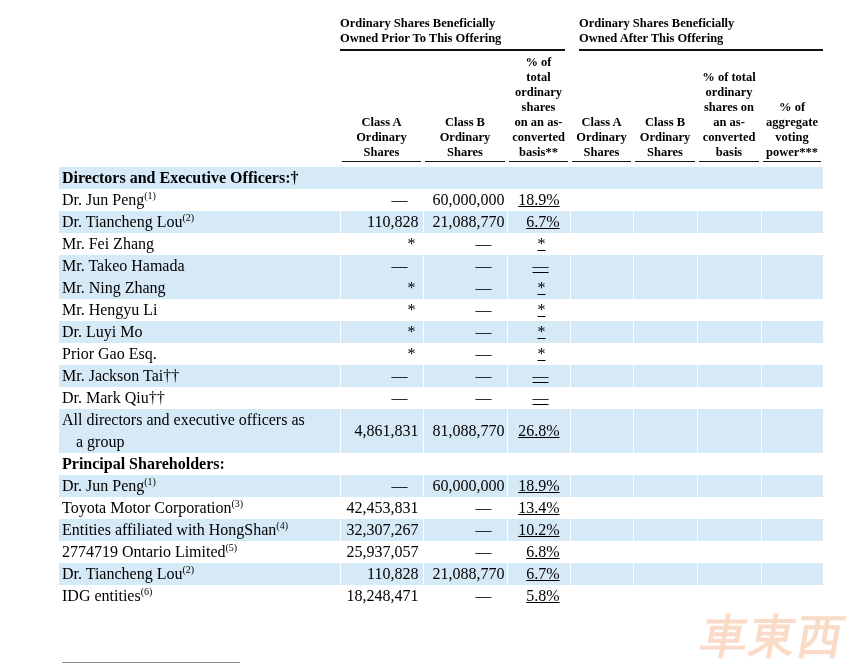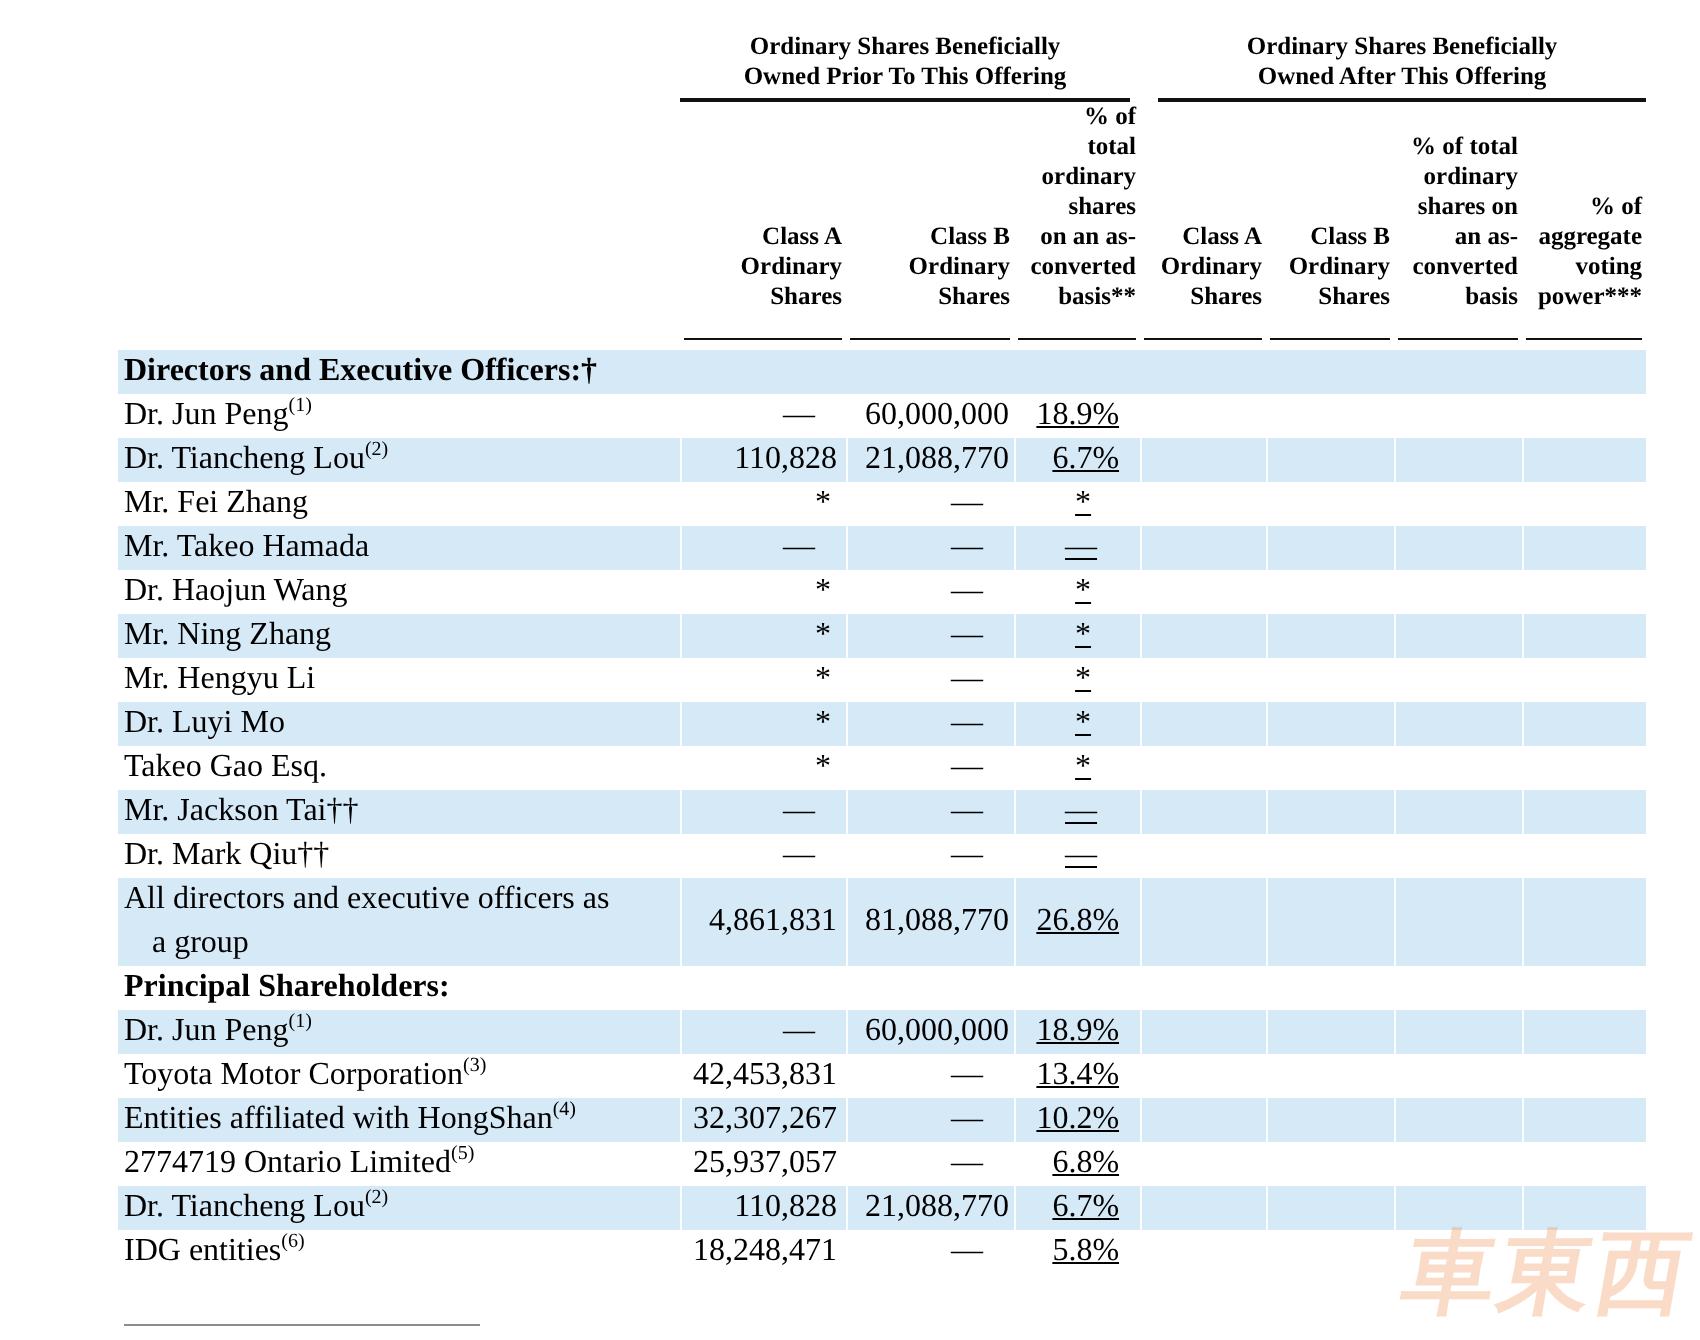--- a/index.html
+++ b/index.html
@@ -8,29 +8,29 @@
     font-family:"Liberation Serif", serif; color:#000; overflow:hidden;
   }
   table.sh-table {
     position:absolute; left:59px; top:16px; width:764px;
     border-collapse:collapse; table-layout:fixed;
   }
   
   thead th { padding:0; font-weight:bold; vertical-align:bottom; }
   .group-row th { font-size:12.5px; }
   .group-row .gu {
-    white-space:pre-line; text-align:center; line-height:1.22;
+    white-space:pre-line; text-align:left; line-height:1.22;
     border-bottom:2.5px solid #111; padding-bottom:2px;
   }
   .gu.prior { margin-right:5px; }
   .gu.after { margin-left:9px; }
   .col-row th { height:111px; font-size:12.5px; }
   .col-row .cu {
-    white-space:pre-line; text-align:right; line-height:1.2;
-    border-bottom:1.8px solid #111; padding-bottom:13px; margin:0 2px;
+    white-space:pre-line; text-align:center; line-height:1.2;
+    border-bottom:1.8px solid #111; padding-bottom:1px; margin:0 2px;
   }
   tr.spacer th { height:5px; border:none; }
   
   tbody td { padding:0; height:22px; line-height:22px; font-size:16px; }
   tr.shade { background:#d6e9f7; }
   td.name { text-align:left; padding-left:3px; white-space:nowrap; overflow:visible; }
   td.section-name { font-weight:bold; }
   td.name .name2 { padding-left:14px; line-height:22px; }
   td.name sup { font-size:10px; line-height:0; vertical-align:super; letter-spacing:0; }
   td.num { text-align:right; white-space:nowrap; border-left:1px solid rgba(255,255,255,0.9); }
@@ -173,30 +173,20 @@
         <tr class="shade">
           <td class="name"><span>Mr. Takeo Hamada</span></td>
           <td class="num c0 dash">—</td>
           <td class="num c1 dash">—</td>
           <td class="num c2 dash">—</td>
           <td class="num c3"></td>
           <td class="num c4"></td>
           <td class="num c5"></td>
           <td class="num c6"></td>
         </tr>
-        <tr>
-          <td class="name"><span>Dr. Haojun Wang</span></td>
-          <td class="num c0 star">*</td>
-          <td class="num c1 dash">—</td>
-          <td class="num c2 star">*</td>
-          <td class="num c3"></td>
-          <td class="num c4"></td>
-          <td class="num c5"></td>
-          <td class="num c6"></td>
-        </tr>
         <tr class="shade">
           <td class="name"><span>Mr. Ning Zhang</span></td>
           <td class="num c0 star">*</td>
           <td class="num c1 dash">—</td>
           <td class="num c2 star">*</td>
           <td class="num c3"></td>
           <td class="num c4"></td>
           <td class="num c5"></td>
           <td class="num c6"></td>
         </tr>
@@ -214,21 +204,21 @@
           <td class="name"><span>Dr. Luyi Mo</span></td>
           <td class="num c0 star">*</td>
           <td class="num c1 dash">—</td>
           <td class="num c2 star">*</td>
           <td class="num c3"></td>
           <td class="num c4"></td>
           <td class="num c5"></td>
           <td class="num c6"></td>
         </tr>
         <tr>
-          <td class="name"><span>Takeo Gao Esq.</span></td>
+          <td class="name"><span>Prior Gao Esq.</span></td>
           <td class="num c0 star">*</td>
           <td class="num c1 dash">—</td>
           <td class="num c2 star">*</td>
           <td class="num c3"></td>
           <td class="num c4"></td>
           <td class="num c5"></td>
           <td class="num c6"></td>
         </tr>
         <tr class="shade">
           <td class="name"><span>Mr. Jackson Tai††</span></td>

